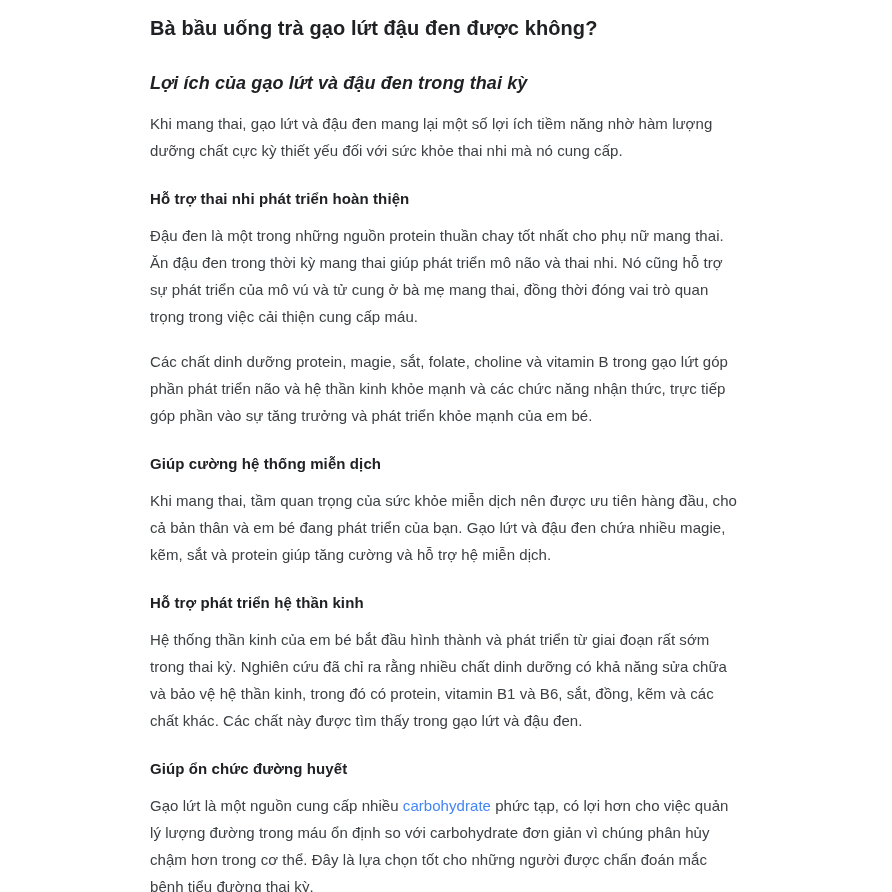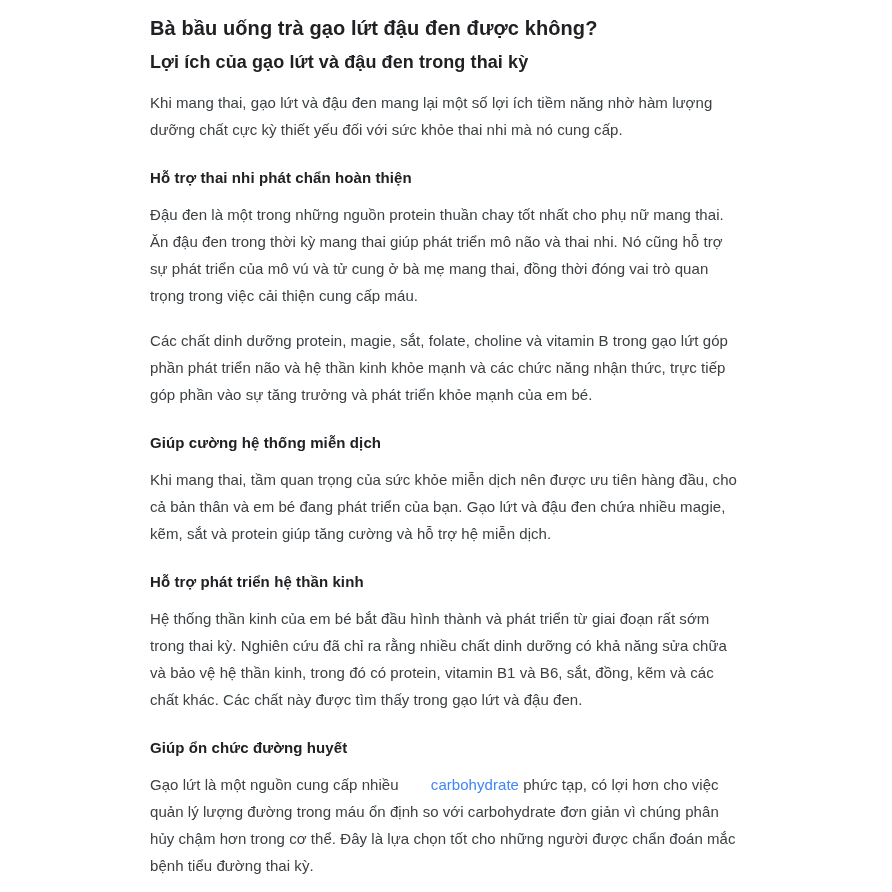--- a/index.html
+++ b/index.html
@@ -17,64 +17,64 @@
   .article {
     box-sizing: border-box;
     width: 892px;
     padding: 14px 150px 0 150px;
   }
   h1.article-title {
     font-size: 20px;
     line-height: 28px;
     font-weight: bold;
     color: #202124;
-    margin: 0 0 7px 0;
+    margin: 0 0 28px 0;
     letter-spacing: 0.1px;
   }
   h2.section-title {
     font-size: 18px;
     line-height: 26px;
     font-weight: bold;
     color: #202124;
     margin: 0 0 14px 0;
     letter-spacing: 0.1px;
+    font-style: italic;
   }
   h3.sub-title {
     font-size: 15px;
     line-height: 22px;
     font-weight: bold;
     color: #202124;
     margin: 24px 0 12px 0;
     letter-spacing: 0.1px;
   }
   p.body-text {
     font-size: 15px;
     line-height: 27px;
     color: #3c4043;
     margin: 0 0 18px 0;
     letter-spacing: 0.05px;
   }
   a.inline-link {
     color: #4285f4;
     text-decoration: none;
-    margin-left: 28px;
   }
 </style>
 </head>
 <body>
 
 <div class="article">
 
   <h1 class="article-title">Bà bầu uống trà gạo lứt đậu đen được không?</h1>
 
   <h2 class="section-title">Lợi ích của gạo lứt và đậu đen trong thai kỳ</h2>
 
   <p class="body-text">Khi mang thai, gạo lứt và đậu đen mang lại một số lợi ích tiềm năng nhờ hàm lượng dưỡng chất cực kỳ thiết yếu đối với sức khỏe thai nhi mà nó cung cấp.</p>
 
-  <h3 class="sub-title">Hỗ trợ thai nhi phát chẩn hoàn thiện</h3>
+  <h3 class="sub-title">Hỗ trợ thai nhi phát triển hoàn thiện</h3>
   <p class="body-text">Đậu đen là một trong những nguồn protein thuần chay tốt nhất cho phụ nữ mang thai. Ăn đậu đen trong thời kỳ mang thai giúp phát triển mô não và thai nhi. Nó cũng hỗ trợ sự phát triển của mô vú và tử cung ở bà mẹ mang thai, đồng thời đóng vai trò quan trọng trong việc cải thiện cung cấp máu.</p>
   <p class="body-text">Các chất dinh dưỡng protein, magie, sắt, folate, choline và vitamin B trong gạo lứt góp phần phát triển não và hệ thần kinh khỏe mạnh và các chức năng nhận thức, trực tiếp góp phần vào sự tăng trưởng và phát triển khỏe mạnh của em bé.</p>
 
   <h3 class="sub-title">Giúp cường hệ thống miễn dịch</h3>
   <p class="body-text">Khi mang thai, tầm quan trọng của sức khỏe miễn dịch nên được ưu tiên hàng đầu, cho cả bản thân và em bé đang phát triển của bạn. Gạo lứt và đậu đen chứa nhiều magie, kẽm, sắt và protein giúp tăng cường và hỗ trợ hệ miễn dịch.</p>
 
   <h3 class="sub-title">Hỗ trợ phát triển hệ thần kinh</h3>
   <p class="body-text">Hệ thống thần kinh của em bé bắt đầu hình thành và phát triển từ giai đoạn rất sớm trong thai kỳ. Nghiên cứu đã chỉ ra rằng nhiều chất dinh dưỡng có khả năng sửa chữa và bảo vệ hệ thần kinh, trong đó có protein, vitamin B1 và B6, sắt, đồng, kẽm và các chất khác. Các chất này được tìm thấy trong gạo lứt và đậu đen.</p>
 
   <h3 class="sub-title">Giúp ổn chức đường huyết</h3>

